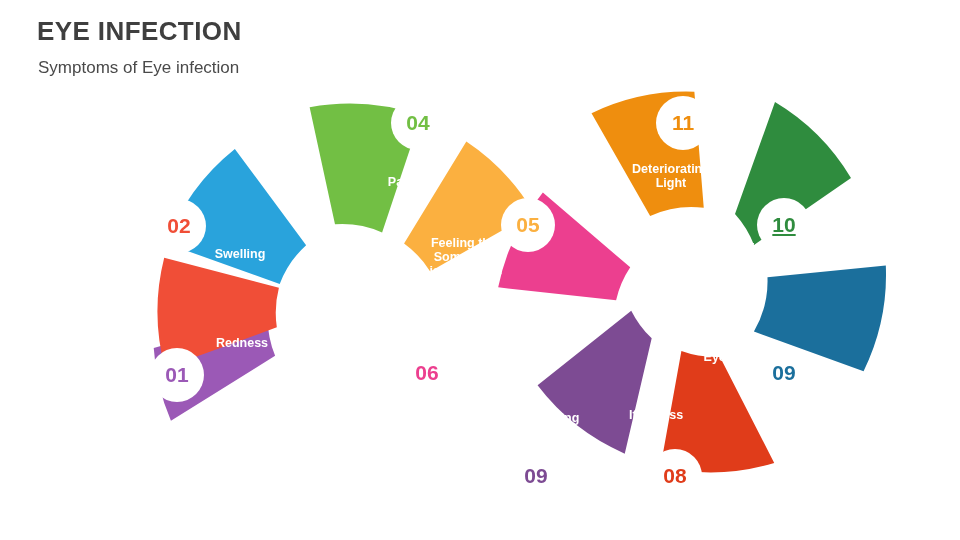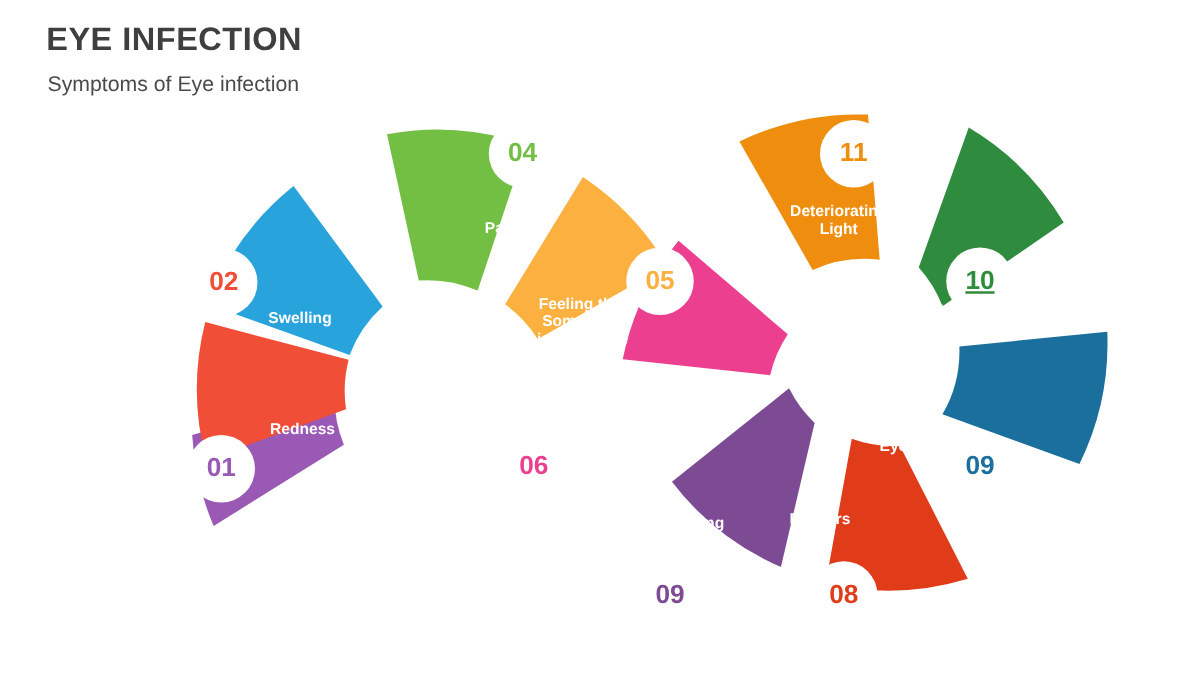--- a/index.html
+++ b/index.html
@@ -44,21 +44,21 @@
 
   
   <div class="seg-label" style="left:196px;top:336px;width:92px;"><span>Redness</span></div>
   <div class="seg-label" style="left:194px;top:247px;width:92px;"><span>Swelling</span></div>
   <div class="seg-label" style="left:358px;top:175px;width:86px;"><span>Pain</span></div>
   <div class="seg-label" style="left:414px;top:236px;width:104px;white-space:pre-line;"><span>Feeling that
 Something
 is in the Eye</span></div>
   <div class="seg-label" style="left:450px;top:344px;width:110px;"><span>Discharge</span></div>
   <div class="seg-label" style="left:506px;top:411px;width:96px;"><span>Swelling</span></div>
-  <div class="seg-label" style="left:608px;top:408px;width:96px;"><span>Floaters</span></div>
+  <div class="seg-label" style="left:608px;top:408px;width:96px;"><span>Itchiness</span></div>
   <div class="seg-label" style="left:674px;top:322px;width:96px;white-space:pre-line;"><span>Crusting
 on
 Eyelid</span></div>
   <div class="seg-label" style="left:672px;top:239px;width:102px;white-space:pre-line;"><span>Sensitivity
 to Light</span></div>
   <div class="seg-label" style="left:616px;top:162px;width:110px;white-space:pre-line;"><span>Deteriorating
 Light</span></div>
 
   
   <div class="badge" style="left:150px;top:348px;color:#9b59b6;">

